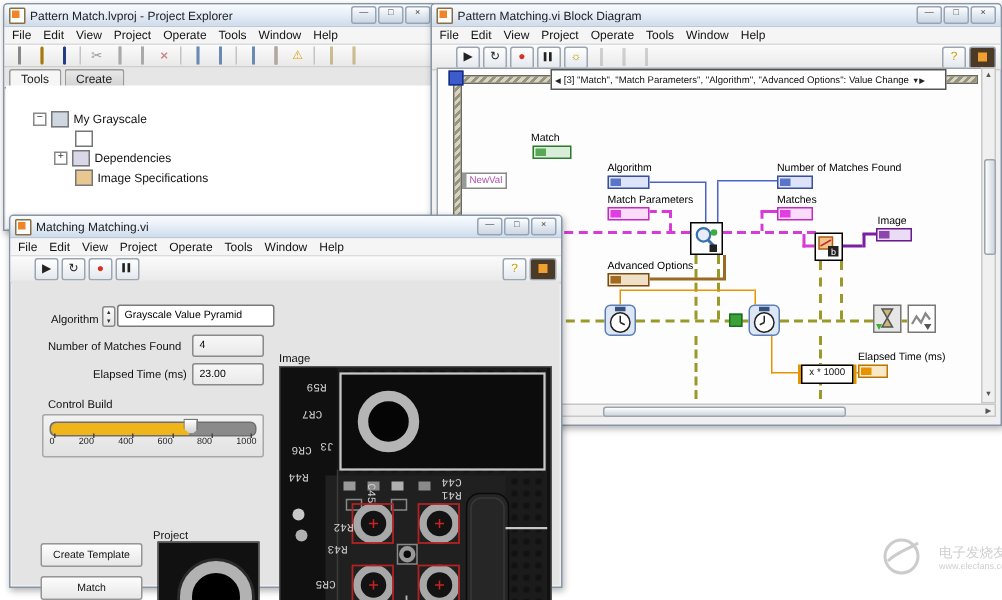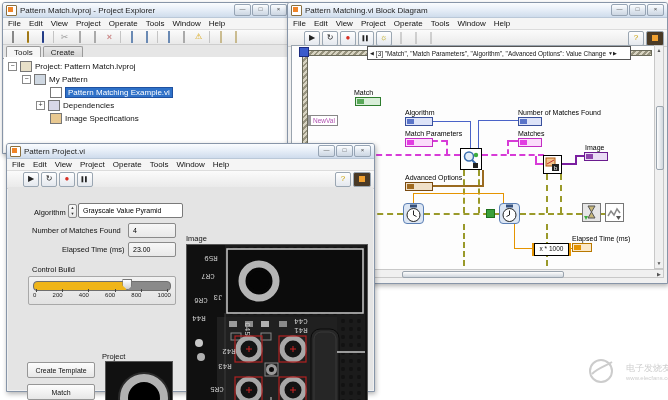--- a/index.html
+++ b/index.html
@@ -139,33 +139,27 @@
     <span class="tbi" style="color:#d8a000;font-size:8px">⚠</span>
     <span class="tsep"></span>
     <span class="tbi"><span class="ic-tan" style="margin:1px auto 0"></span></span>
     <span class="tbi"><span class="ic-tan" style="margin:1px auto 0"></span></span>
   </div>
   <div class="tabs">
     <span class="tab active">Tools</span>
     <span class="tab">Create</span>
   </div>
   <div class="tree" style="top:54px">
-    <div class="trow" style="left:4px;top:3px">
-      <span class="expander">−</span>
-      <span class="ti" style="background:#e8e0c8"></span>
-      <span>Project: Pattern Match.lvproj</span>
-    </div>
     <div class="trow" style="left:18px;top:16px">
       <span class="expander">−</span>
       <span class="ti" style="background:#cfd8e2"></span>
-      <span>My Pattern</span>
+      <span>My Grayscale</span>
     </div>
     <div class="trow" style="left:46px;top:29px">
       <span class="ti" style="background:#fff"></span>
-      <span class="sel">Pattern Matching Example.vi</span>
     </div>
     <div class="trow" style="left:32px;top:42px">
       <span class="expander">+</span>
       <span class="ti" style="background:#d8d8e8"></span>
       <span>Dependencies</span>
     </div>
     <div class="trow" style="left:46px;top:55px">
       <span class="ti" style="background:#e8c890"></span>
       <span>Image Specifications</span>
     </div>
@@ -342,21 +336,21 @@
   </div>
   <div class="hscroll" style="left:3px;top:266px;width:373px">
     <div class="sthumbh" style="left:110px;top:1px;width:160px;height:5px"></div>
     <span class="sarr" style="right:0;top:1px">▶</span>
   </div>
 </div>
 
 <div class="win" style="left:6px;top:143px;width:367px;height:247px;z-index:3">
   <div class="titlebar">
     <span class="appicon"></span>
-    <span class="title">Pattern Project.vi</span>
+    <span class="title">Matching Matching.vi</span>
     <span class="winbtns">
       <span class="winbtn">—</span>
       <span class="winbtn">□</span>
       <span class="winbtn">×</span>
     </span>
   </div>
   <div class="menubar">
     <span>File</span>
     <span>Edit</span>
     <span>View</span>

